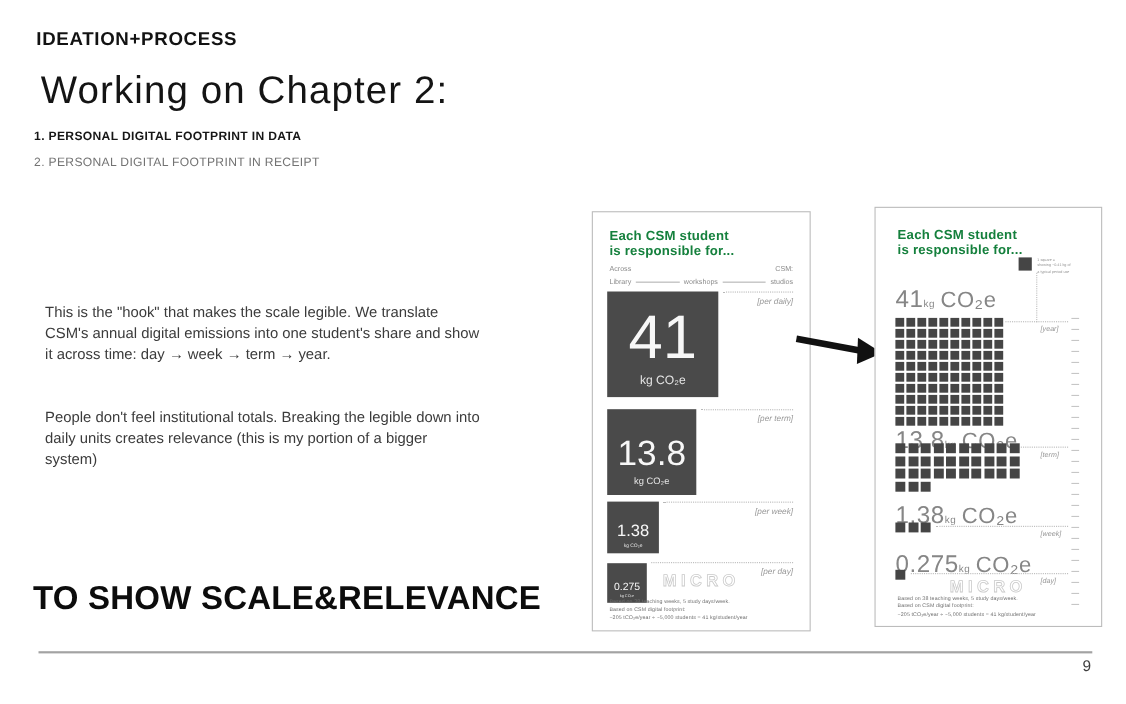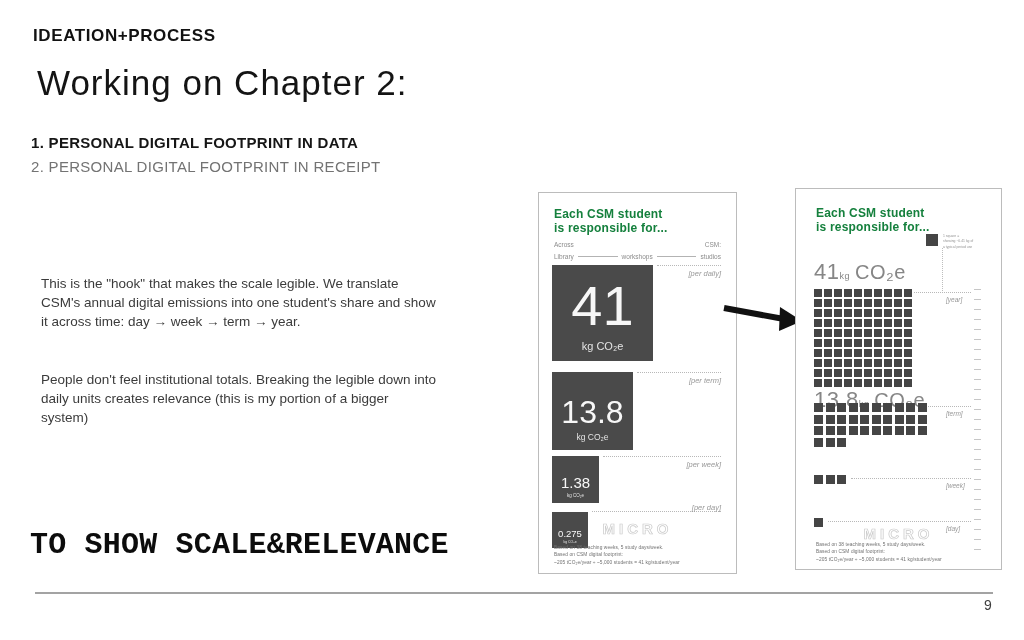--- a/index.html
+++ b/index.html
@@ -3,27 +3,27 @@
 <meta charset="utf-8">
 <style>
   html,body{margin:0;padding:0;background:#ffffff;}
   body{width:1024px;height:640px;position:relative;overflow:hidden;
        font-family:"Liberation Sans","DejaVu Sans",sans-serif;color:#1a1a1a;}
   .abs{position:absolute;}
 
   
   .eyebrow{left:33px;top:26px;font-size:17px;font-weight:700;letter-spacing:.6px;color:#121212;}
   .title{left:30px;top:56px;font-size:35px;font-weight:400;letter-spacing:1px;color:#141414;margin:7px;}
-  .chapter{left:31px;font-size:15px;letter-spacing:.3px;margin-top:16px;}
+  .chapter{left:31px;font-size:11px;letter-spacing:.3px;}
   .chapter-1{top:118px;font-weight:700;color:#161616;}
   .chapter-2{top:142px;font-weight:500;color:#737373;}
   .body-para{left:41px;width:398px;font-size:13.5px;line-height:1.4;color:#3b3b3b;margin:0;}
   .para-1{top:275px;}
   .para-2{top:371px;}
-  .statement{left:30px;top:528px;font-size:30px;font-weight:700;letter-spacing:.2px;color:#0c0c0c;font-family:Liberation Mono, monospace;}
+  .statement{left:30px;top:528px;font-size:30px;font-weight:700;letter-spacing:.2px;color:#0c0c0c;}
   .bottom-rule{left:35px;top:592px;width:958px;height:2px;background:#a3a3a3;}
   .page-num{left:984px;top:597px;font-size:14px;color:#3d3d3d;}
 
   
   .poster{background:#fff;border:1px solid #bcbcbc;}
   .poster-left{left:538px;top:192px;width:197px;height:380px;}
   .poster-right{left:795px;top:188px;width:205px;height:380px;}
   .poster-title{font-size:12px;font-weight:700;line-height:1.2;color:#15803d;letter-spacing:.2px;}
   .pl-title{left:15px;top:14px;}
   .pr-title{left:20px;top:17px;}
@@ -135,21 +135,21 @@
     <div class="lunit">kg CO₂e</div>
   </div>
   <div class="abs dotline" style="left:64px;top:263px;width:118px;"></div>
   <div class="abs plabel plabel-l" style="top:267px;">[per week]</div>
 
   <div class="abs lsq sq-day">
     <div class="lval">0.275</div>
     <div class="lunit">kg CO₂e</div>
   </div>
   <div class="abs dotline" style="left:53px;top:318px;width:129px;"></div>
-  <div class="abs plabel plabel-l" style="top:310px;">[per day]</div>
+  <div class="abs plabel plabel-l" style="top:322px;">[per day]</div>
 
   <div class="abs ghost ghost-l">MICRO</div>
   <div class="abs fnote fnote-l">
     <div>Based on 38 teaching weeks, 5 study days/week.</div>
     <div>Based on CSM digital footprint:</div>
     <div>~205 tCO₂e/year ÷ ~5,000 students = 41 kg/student/year</div>
   </div>
 </div>
 
 <div class="abs arrow-wrap">
@@ -315,28 +315,34 @@
       <div class="gsq"></div>
       <div class="gsq"></div>
       <div class="gsq"></div>
       <div class="gsq"></div>
       <div class="gsq"></div>
       <div class="gsq"></div>
     </div>
   <div class="abs dotline" style="left:132px;top:217px;width:43px;"></div>
   <div class="abs plabel plabel-r" style="left:150px;top:221px;">[term]</div>
 
+  <div class="abs rhead rh-week">
+    <span class="rv">1.38</span><span class="rkg">kg</span><span class="rco">CO₂e</span>
+  </div>
   <div class="abs rgrid grid-m grid-week">
       <div class="gsq"></div>
       <div class="gsq"></div>
       <div class="gsq"></div>
     </div>
   <div class="abs dotline" style="left:55px;top:289px;width:120px;"></div>
   <div class="abs plabel plabel-r" style="left:150px;top:293px;">[week]</div>
 
+  <div class="abs rhead rh-day">
+    <span class="rv">0.275</span><span class="rkg">kg</span><span class="rco">CO₂e</span>
+  </div>
   <div class="abs rgrid grid-m grid-day">
       <div class="gsq"></div>
     </div>
   <div class="abs dotline" style="left:32px;top:332px;width:143px;"></div>
   <div class="abs plabel plabel-r" style="left:150px;top:336px;">[day]</div>
 
   <div class="abs ticks">
       <div class="tick"></div>
       <div class="tick"></div>
       <div class="tick"></div>

